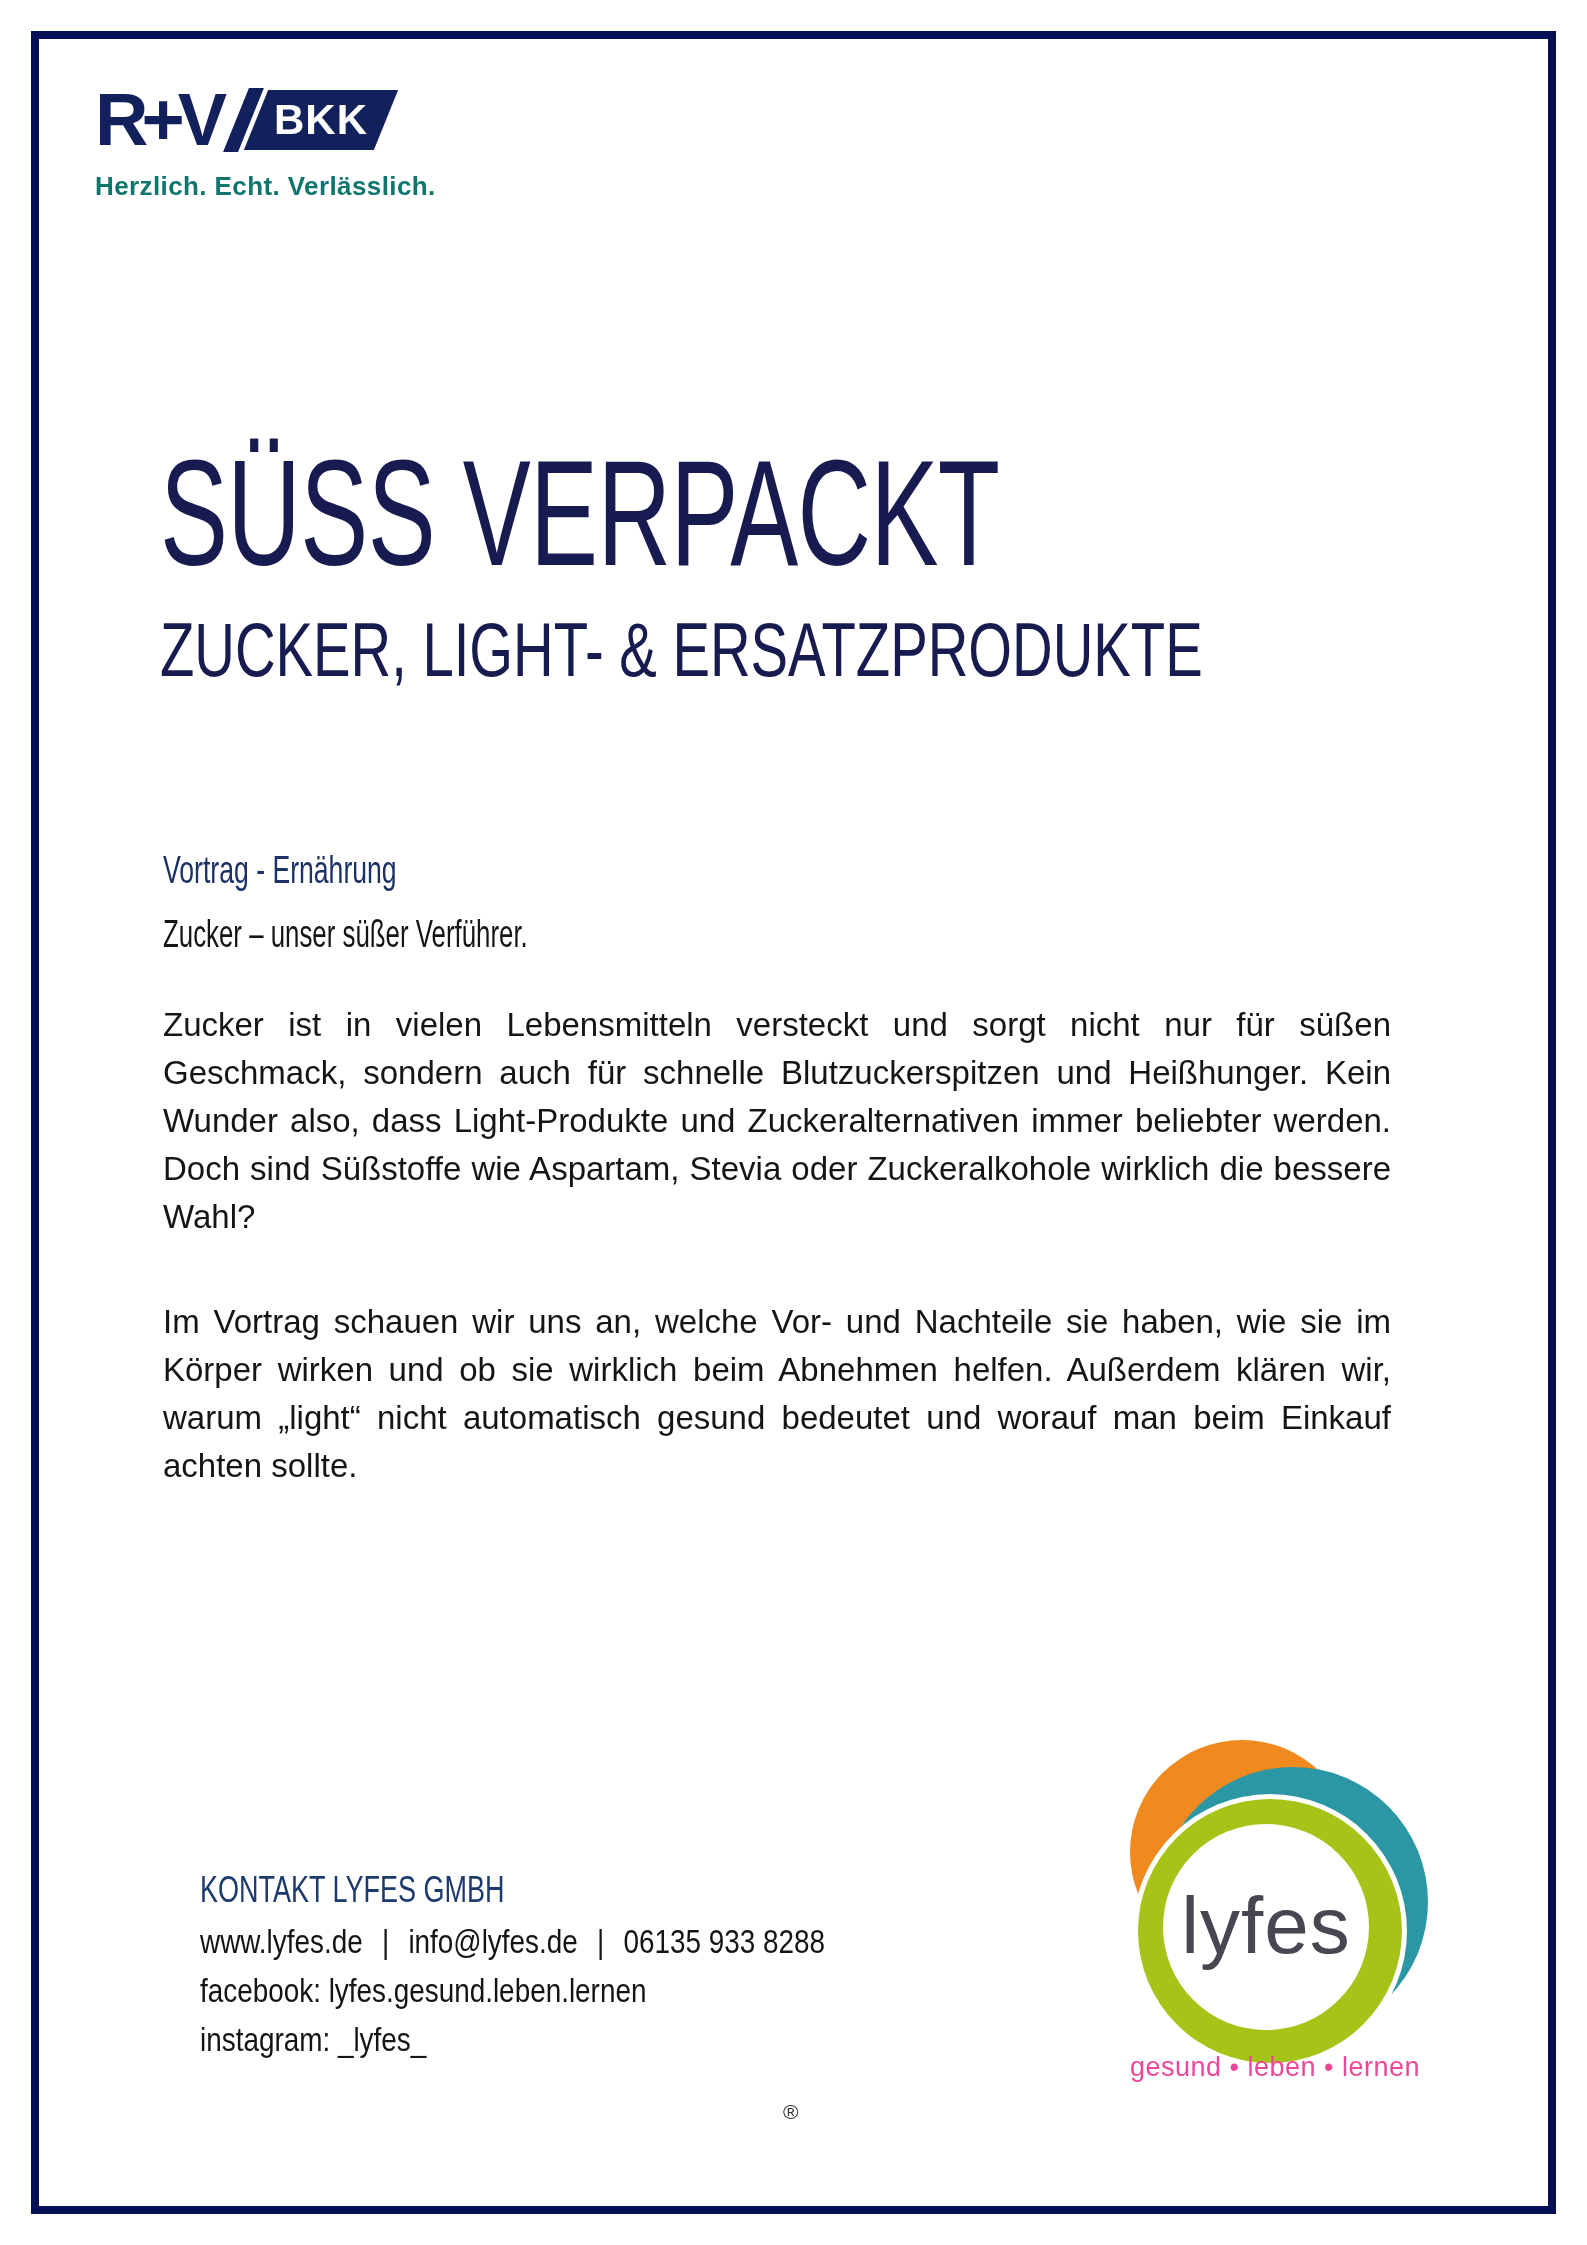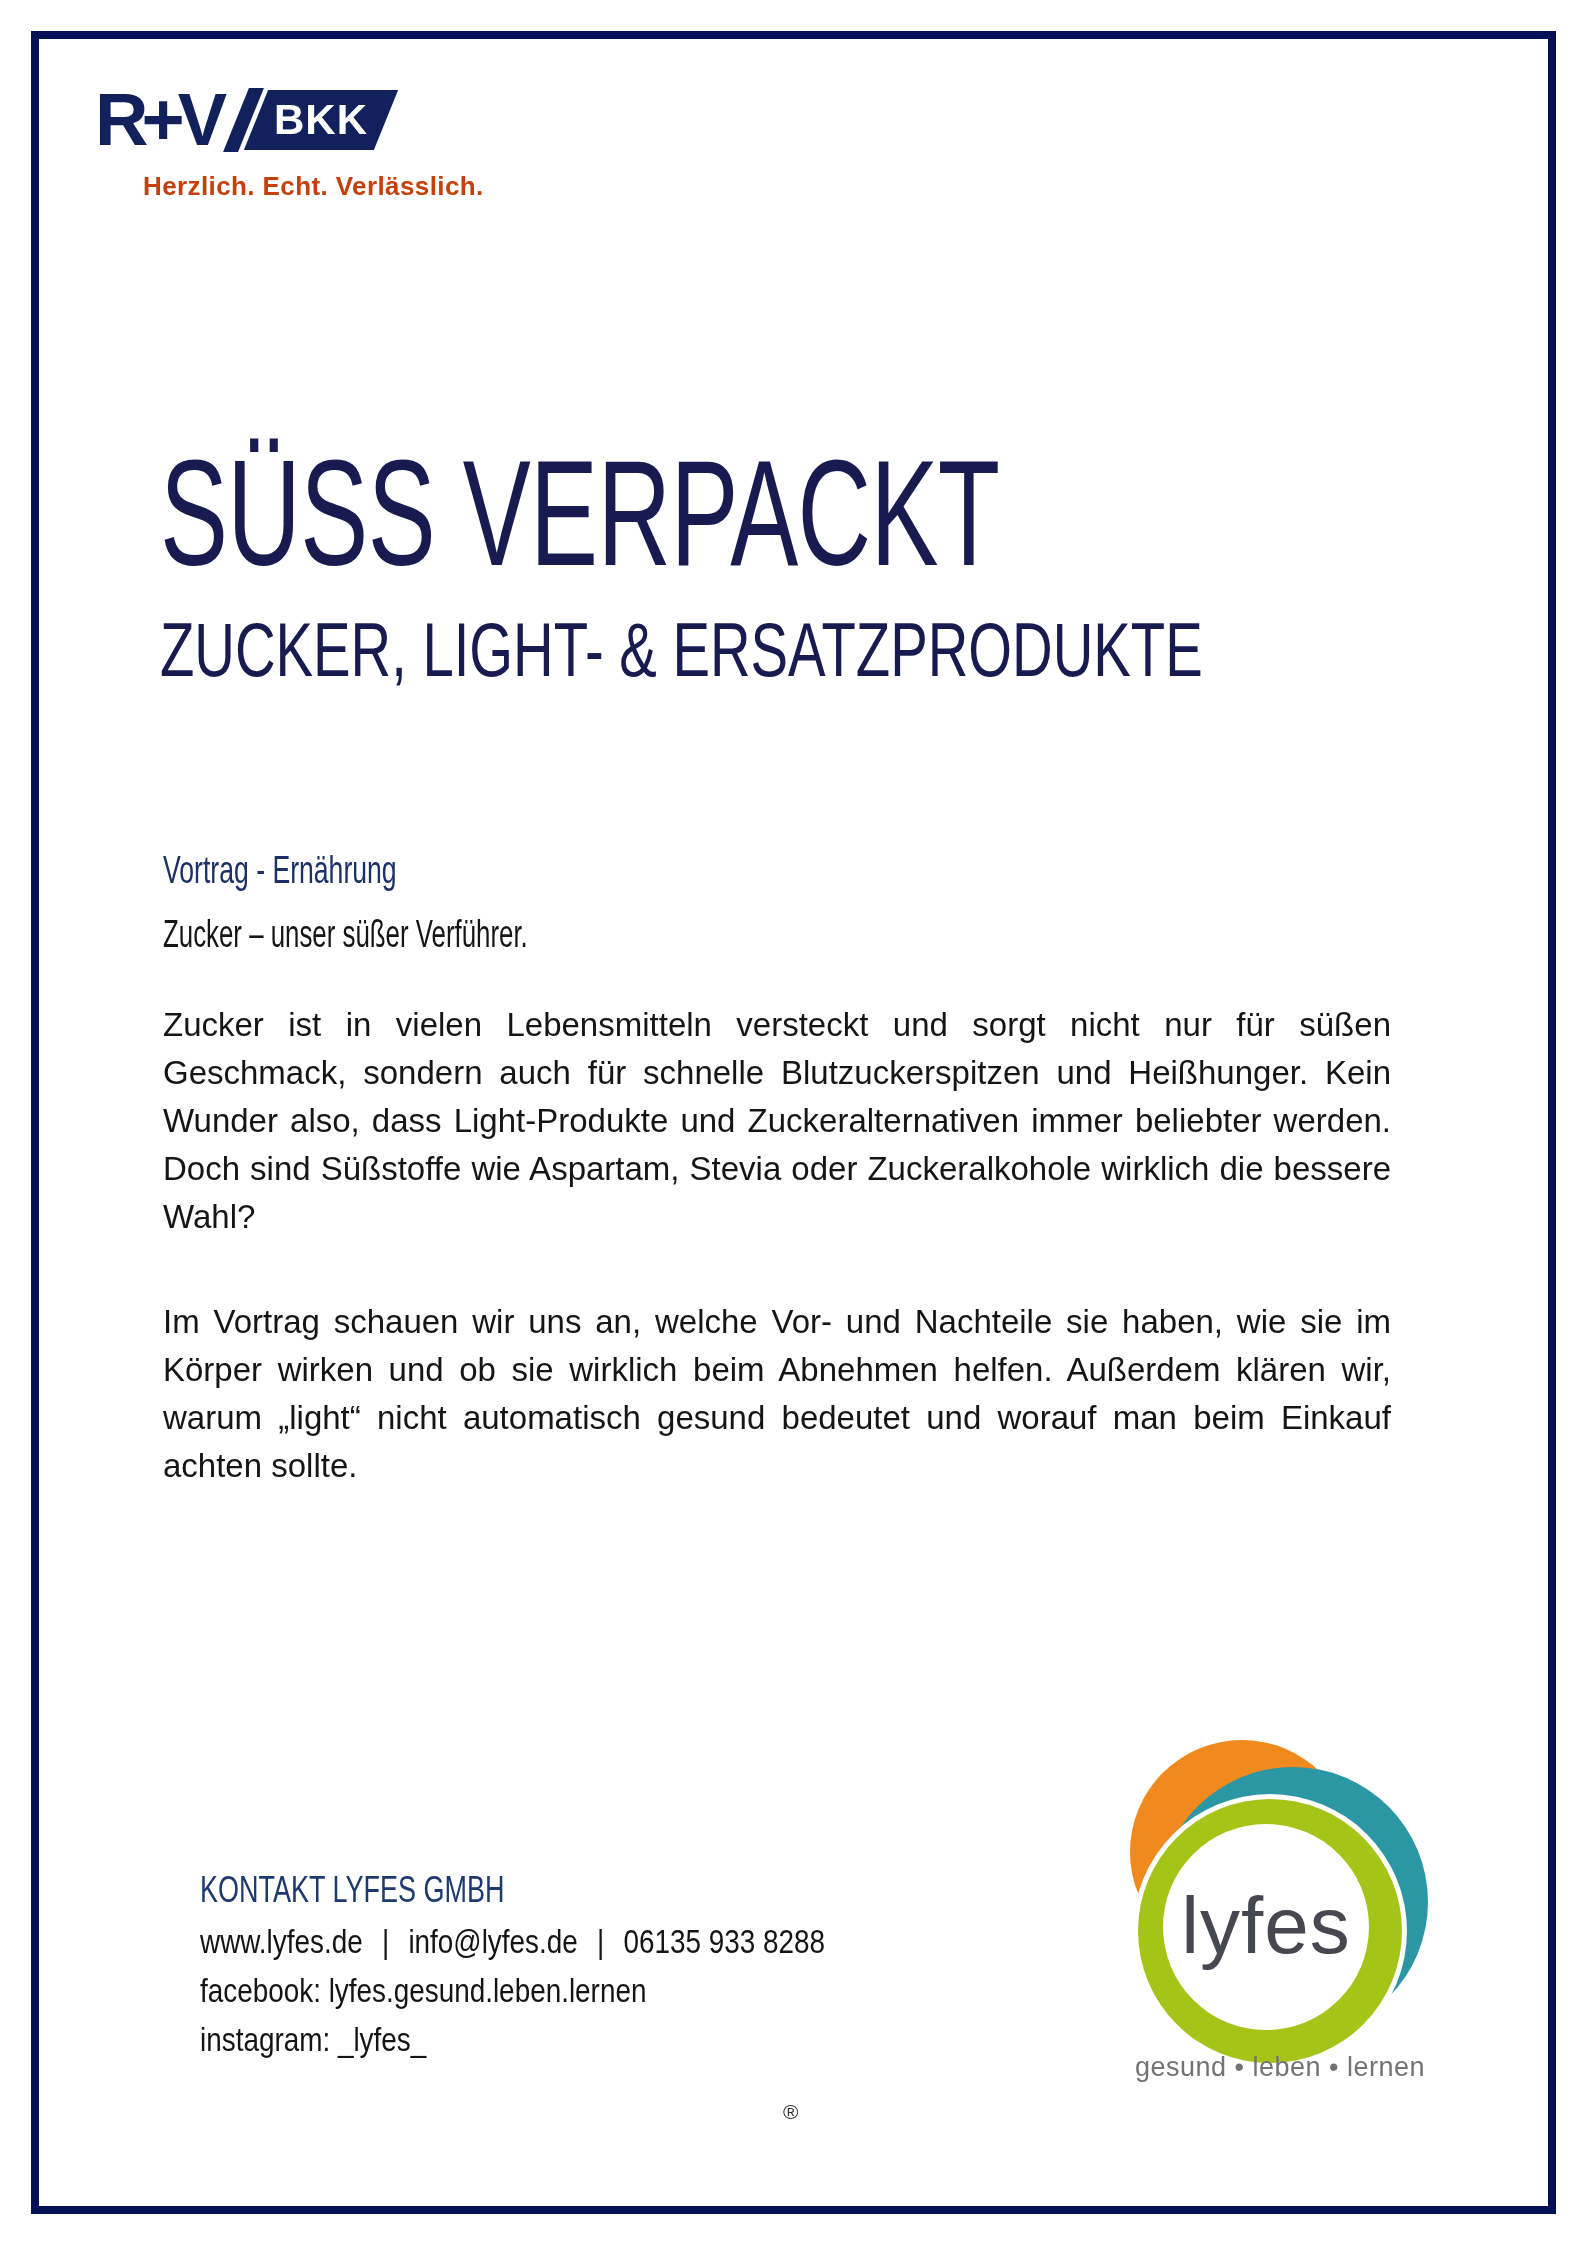--- a/index.html
+++ b/index.html
@@ -8,21 +8,21 @@
     font-family:"Liberation Sans", sans-serif; overflow:hidden;
   }
   .frame { position:absolute; inset:31px; border:8px solid #041055; }
 
   
   .rv-logo { position:absolute; left:95px; top:88px; height:64px; display:flex; align-items:center; }
   .rv-text { font-size:74px; font-weight:800; letter-spacing:-7px; color:#12215b; line-height:64px;text-align:center; }
   .rv-slash { width:15px; height:64px; background:#12215b; transform:skewX(-22deg); margin-left:16px; margin-right:-4px; }
   .bkk-box { background:#12215b; transform:skewX(-22deg); height:60px; display:flex; align-items:center; padding:0 18px; margin-left:9px; }
   .bkk-box span { transform:skewX(22deg); color:#ffffff; font-weight:700; font-size:42px; letter-spacing:1px; }
-  .rv-tagline { position:absolute; left:95px; top:171px; font-size:26px; font-weight:700; color:#c2410c; letter-spacing:0.4px;margin-left:48px; }
+  .rv-tagline { position:absolute; left:95px; top:171px; font-size:26px; font-weight:700; color:#0f766e; letter-spacing:0.4px; }
 
   
   .title-main {
     position:absolute; left:160px; top:438px; font-size:150px; font-weight:500;
     color:#171b4f; line-height:1; white-space:nowrap;
     transform:scaleX(0.68); transform-origin:left top; letter-spacing:-1px;
   }
   .title-sub {
     position:absolute; left:160px; top:612px; font-size:76px; font-weight:500;
     color:#171b4f; line-height:1; white-space:nowrap;
@@ -52,22 +52,22 @@
   }
   .contact-lines {
     position:absolute; left:200px; top:1917px; font-size:34px; line-height:49px;
     color:#141414; white-space:nowrap; transform:scaleX(0.82); transform-origin:left top;
   }
   .contact-sep { margin:0 14px; color:#141414; }
 
   
   .lyfes-logo { position:absolute; left:1130px; top:1737px; width:300px; height:345px; }
   .lyfes-slogan {
-    position:absolute; left:1130px; top:2052px; width:300px; text-align:center;
-    font-size:27px; color:#737373; white-space:nowrap; letter-spacing:0.5px;
+    position:absolute; left:1130px; top:2052px; width:300px; 
+    font-size:27px; color:#ec4899; white-space:nowrap; letter-spacing:0.5px;
   }
 
   .reg-mark { position:absolute; left:783px; top:2100px; font-size:21px; color:#333333; }
 </style>
 </head>
 <body>
 
 <div class="page">
 
   <div class="frame"></div>

